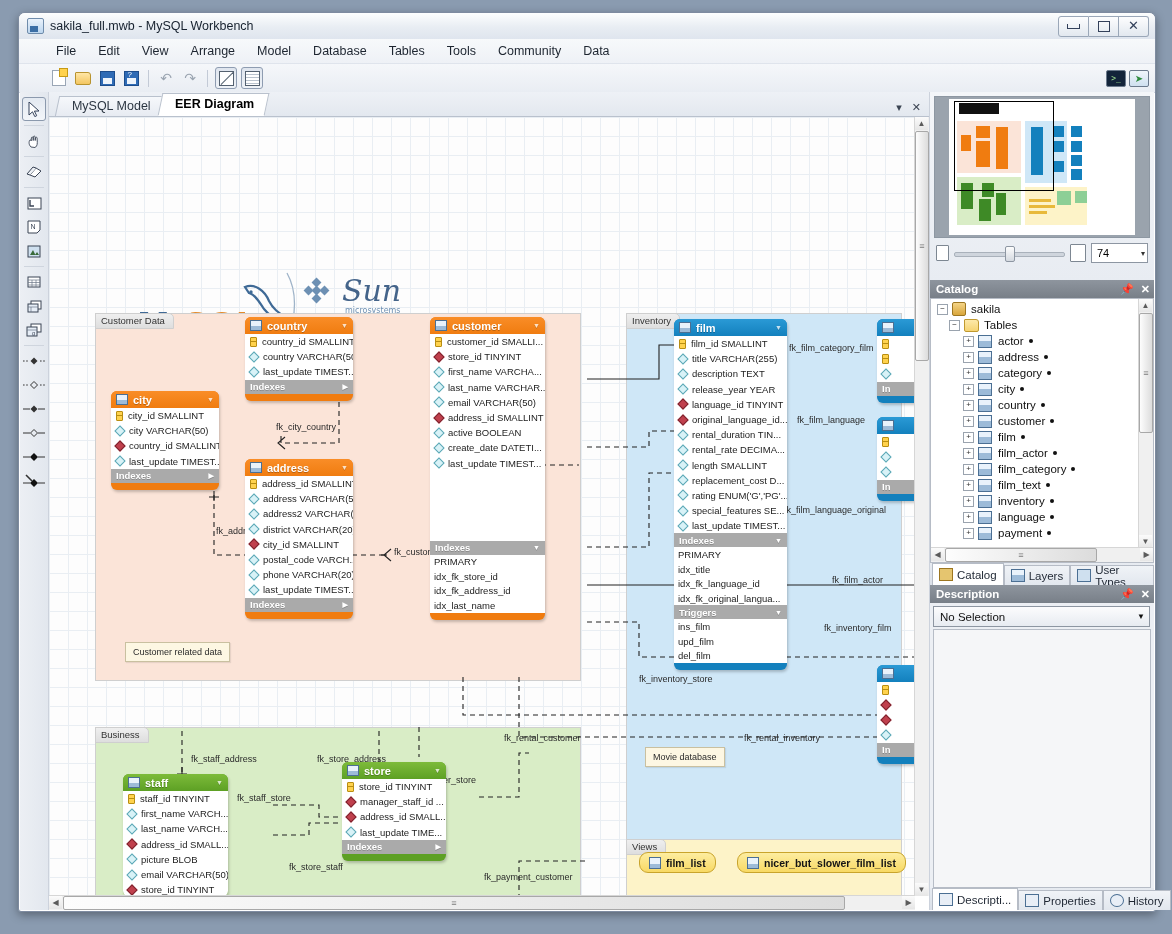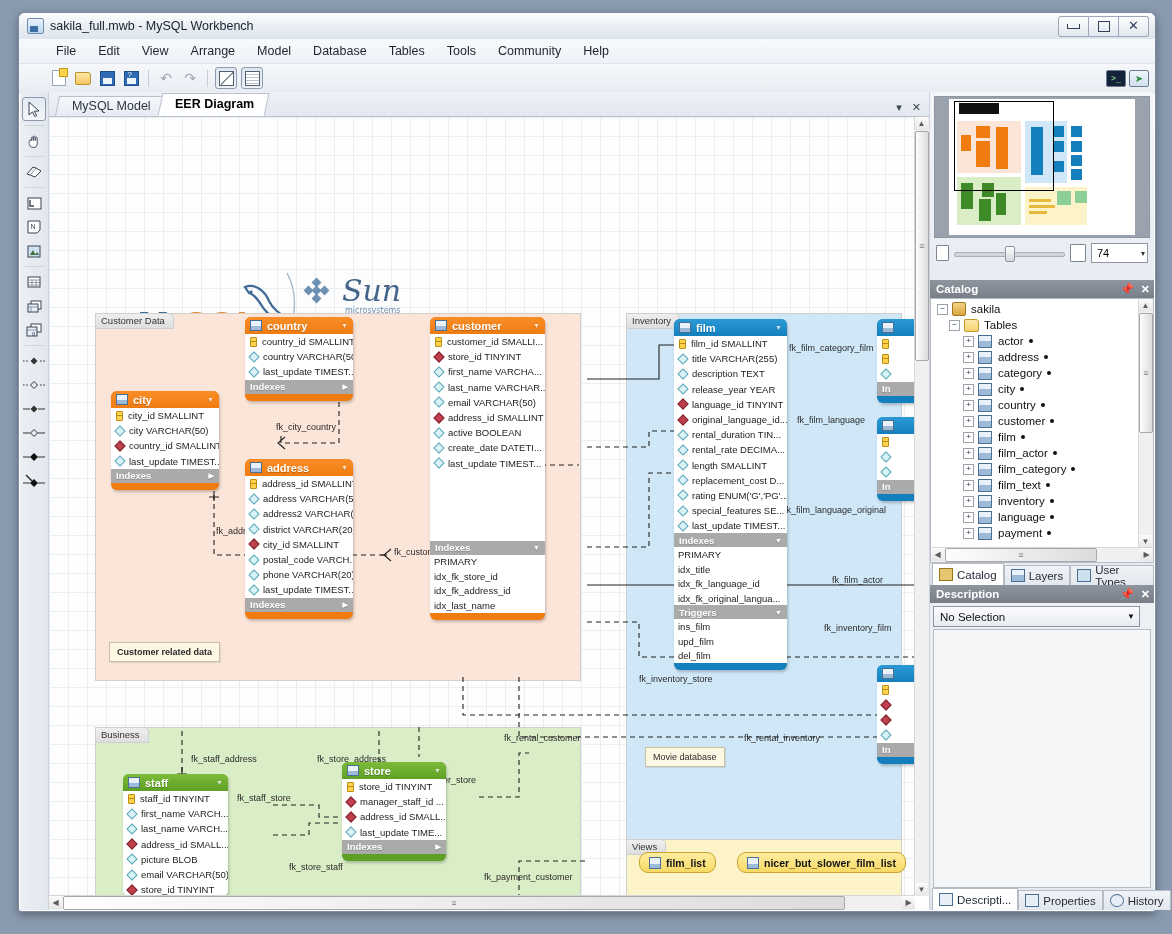--- a/index.html
+++ b/index.html
@@ -147,21 +147,21 @@
   .fold-ic{width:13px;height:11px;margin-right:5px;flex:none;background:linear-gradient(#fde9a9,#f6d472);
      border:1px solid #c0992e;border-radius:1px 3px 2px 2px;}
   .tbl-ic{width:12px;height:11px;margin-right:6px;flex:none;background:#dce9f7;border:1px solid #4b6f93;
      background-image:linear-gradient(#e9f2fb 45%,#9dbbd8 45%);}
   .dot{width:4px;height:4px;border-radius:50%;background:#111;margin-left:5px;}
   .tabs-bottom{height:22px;display:flex;align-items:flex-end;background:linear-gradient(#e7ebf1,#dce1e9);padding-left:2px;}
   .btab{height:19px;display:flex;align-items:center;gap:4px;padding:0 6px;font-size:11.5px;color:#1f2733;
      border:1px solid #b6bcc6;border-bottom:none;background:linear-gradient(#f0f3f7,#e2e7ee);}
   .btab.active{background:#fff;height:21px;}
   .bt-ic{width:12px;height:11px;flex:none;border:1px solid #4b6f93;background-image:linear-gradient(#e9f2fb 45%,#9dbbd8 45%);}
-  .combo{height:19px;margin:3px 14px 2px 3px;border:1px solid #8d96a2;background:linear-gradient(#fcfcfd,#e7ebf1);
+  .combo{height:19px;margin:3px 4px 2px 3px;border:1px solid #8d96a2;background:linear-gradient(#fcfcfd,#e7ebf1);
      display:flex;align-items:center;padding:0 4px 0 6px;font-size:11.5px;color:#111;}
   .combo .car{margin-left:auto;font-size:8px;}
   .descbox{flex:1;margin:0 3px 0 3px;background:#f5f6f8;border:1px solid #b6bcc6;}
   .statusbar{position:absolute;left:1px;right:1px;bottom:1px;height:26px;background:linear-gradient(#f3f5f8,#e4e9f0);
      border-top:1px solid #c9cfd9;display:flex;align-items:center;padding-left:8px;font-size:12px;color:#11161d;}
   .watermark{position:absolute;right:12px;bottom:2px;font-size:26px;font-weight:bold;color:#b6bcc6;opacity:.75;
      font-family:"DejaVu Sans",sans-serif;letter-spacing:-1px;}
 </style>
 </head>
 <body>
@@ -187,21 +187,21 @@
   <div class="menubar">
     <div class="menu-item">File</div>
     <div class="menu-item">Edit</div>
     <div class="menu-item">View</div>
     <div class="menu-item">Arrange</div>
     <div class="menu-item">Model</div>
     <div class="menu-item">Database</div>
     <div class="menu-item">Tables</div>
     <div class="menu-item">Tools</div>
     <div class="menu-item">Community</div>
-    <div class="menu-item">Help</div>
+    <div class="menu-item">Data</div>
   </div>
 
   <div class="toolbar">
     <div class="tbtn">
         <div class="ic-new"></div>
       </div>
     <div class="tbtn">
         <div class="ic-open"></div>
       </div>
     <div class="tbtn">
@@ -794,21 +794,21 @@
                   <span>last_update TIME...</span>
                 </div>
             </div>
             <div class="sec">
                 <span>Indexes</span>
                 <span class="car">▶</span>
               </div>
             <div class="foot"></div>
           </div>
 
-          <div class="note" style="left:60px;top:525px;font-weight:bold;">Customer related data</div>
+          <div class="note" style="left:76px;top:525px;">Customer related data</div>
           <div class="note" style="left:596px;top:630px;">Movie database</div>
 
           <div class="viewnode" style="left:590px;top:735px;">
             <span class="vi"></span>
             <span>film_list</span>
           </div>
           <div class="viewnode" style="left:688px;top:735px;">
             <span class="vi"></span>
             <span>nicer_but_slower_film_list</span>
           </div>

